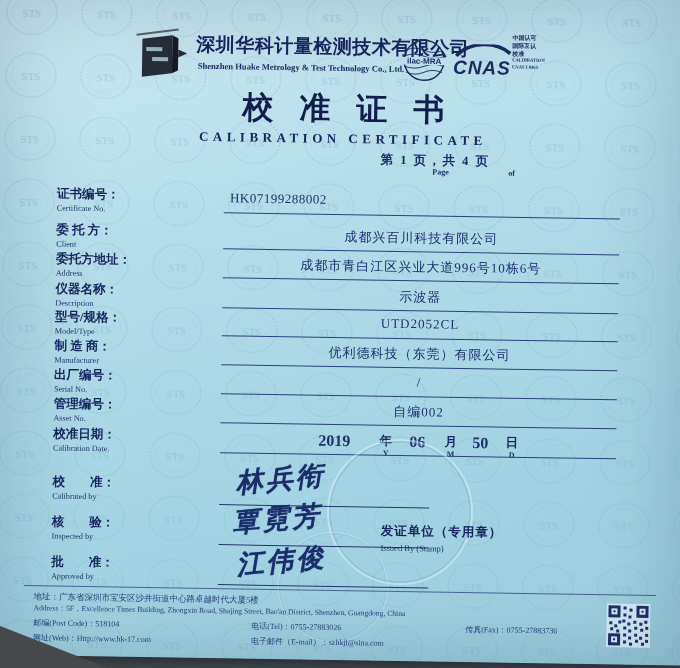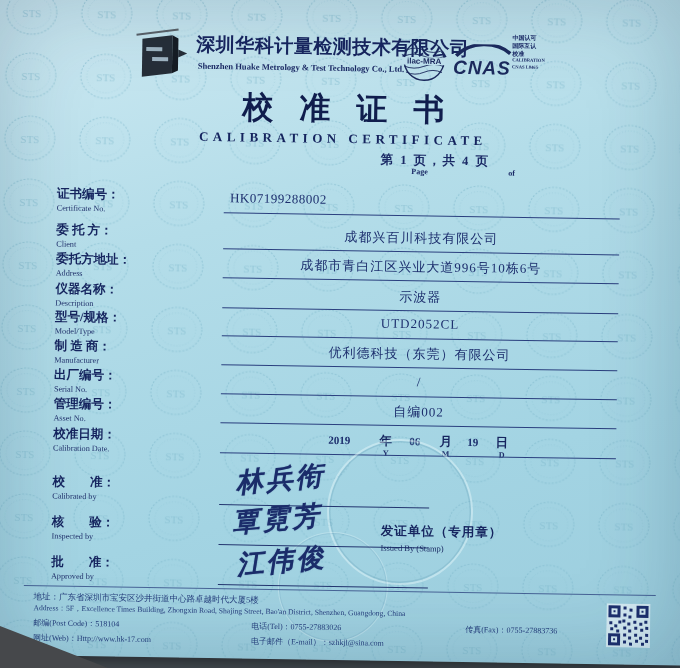--- a/index.html
+++ b/index.html
@@ -27,32 +27,32 @@
   .accred .e{font-size:5px;font-weight:bold;display:block;transform:scale(.92);transform-origin:left top;}
 
   
   .title-cn{position:absolute;left:0;top:88px;width:100%;text-align:center;font-size:31px;
             font-weight:bold;color:#101d4d;letter-spacing:26px;text-indent:26px;}
   .title-en{position:absolute;left:0;top:131px;width:100%;text-align:center;font-size:13px;
             font-weight:bold;color:#15245e;letter-spacing:4.5px;}
   .pageline{position:absolute;left:378px;top:149px;width:190px;height:32px;color:#1b2a66;}
   .pageline .t{font-size:12.5px;font-weight:bold;letter-spacing:2px;}
   .pageline .sub{position:absolute;top:17px;font-size:8px;font-weight:bold;}
-  .sub-page{left:31px;} .sub-of{left:128px;}
+  .sub-page{left:52px;} .sub-of{left:128px;}
 
   
   .row{position:absolute;left:0;width:680px;height:30px;}
   .lab{position:absolute;left:55px;top:0;width:150px;}
   .lab-cn{font-size:12.5px;font-weight:bold;color:#16255f;white-space:nowrap;}
   .lab-en{font-size:8.2px;color:#20306b;margin-top:1px;white-space:nowrap;}
   .val{position:absolute;left:222px;top:2px;width:396px;text-align:center;font-size:13px;
        color:#1d2f6e;letter-spacing:1px;}
   .val.left{text-align:left;padding-left:6px;letter-spacing:.5px;}
   .rule{position:absolute;left:222px;top:24px;width:396px;border-bottom:1.2px solid #2a3f7e;}
-  .daterow .dv{display:inline-block;font-size:11px;color:#1d2f6e;font-weight:bold;}
+  .daterow .dv{display:inline-block;font-size:16px;color:#1d2f6e;font-weight:bold;}
   .unit{display:inline-block;text-align:center;vertical-align:top;}
   .unit .u{font-size:12.5px;font-weight:bold;color:#16255f;display:block;}
   .unit .s{font-size:8px;font-weight:bold;color:#20306b;display:block;margin-top:-1px;}
 
   
   .sigrule{position:absolute;left:222px;width:210px;border-bottom:1.4px solid #23356f;}
   .sig{position:absolute;font-size:27px;font-style:italic;font-weight:bold;color:#1a2c6a;
        transform:rotate(-6deg);letter-spacing:3px;text-shadow:0 0 1px rgba(26,44,106,.6);
        white-space:nowrap;}
   .issued{position:absolute;left:384px;top:522px;color:#16255f;}
@@ -216,21 +216,21 @@
           <span class="dv">2019</span>
           <span class="unit" style="margin:0 14px 0 26px">
             <span class="u">年</span>
             <span class="s">Y</span>
           </span>
           <span class="dv">06</span>
           <span class="unit" style="margin:0 12px 0 16px">
             <span class="u">月</span>
             <span class="s">M</span>
           </span>
-          <span class="dv">19</span>
+          <span class="dv">50</span>
           <span class="unit" style="margin:0 0 0 14px">
             <span class="u">日</span>
             <span class="s">D</span>
           </span>
         </div>
         <div class="rule"></div>
       </div>
 
       <div class="emboss e1"></div>
       <div class="emboss e2"></div>

